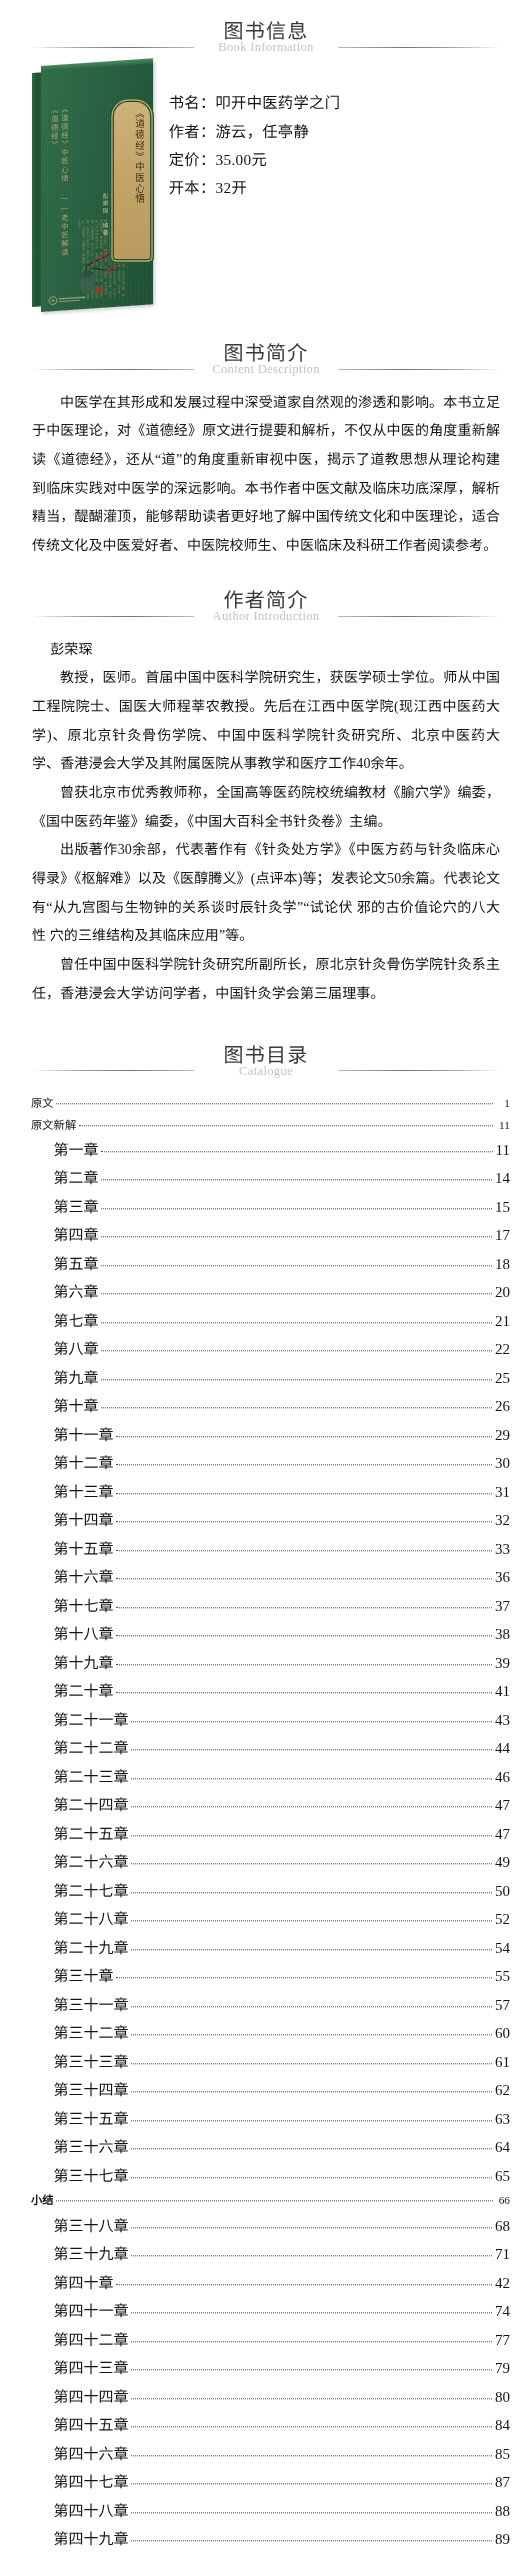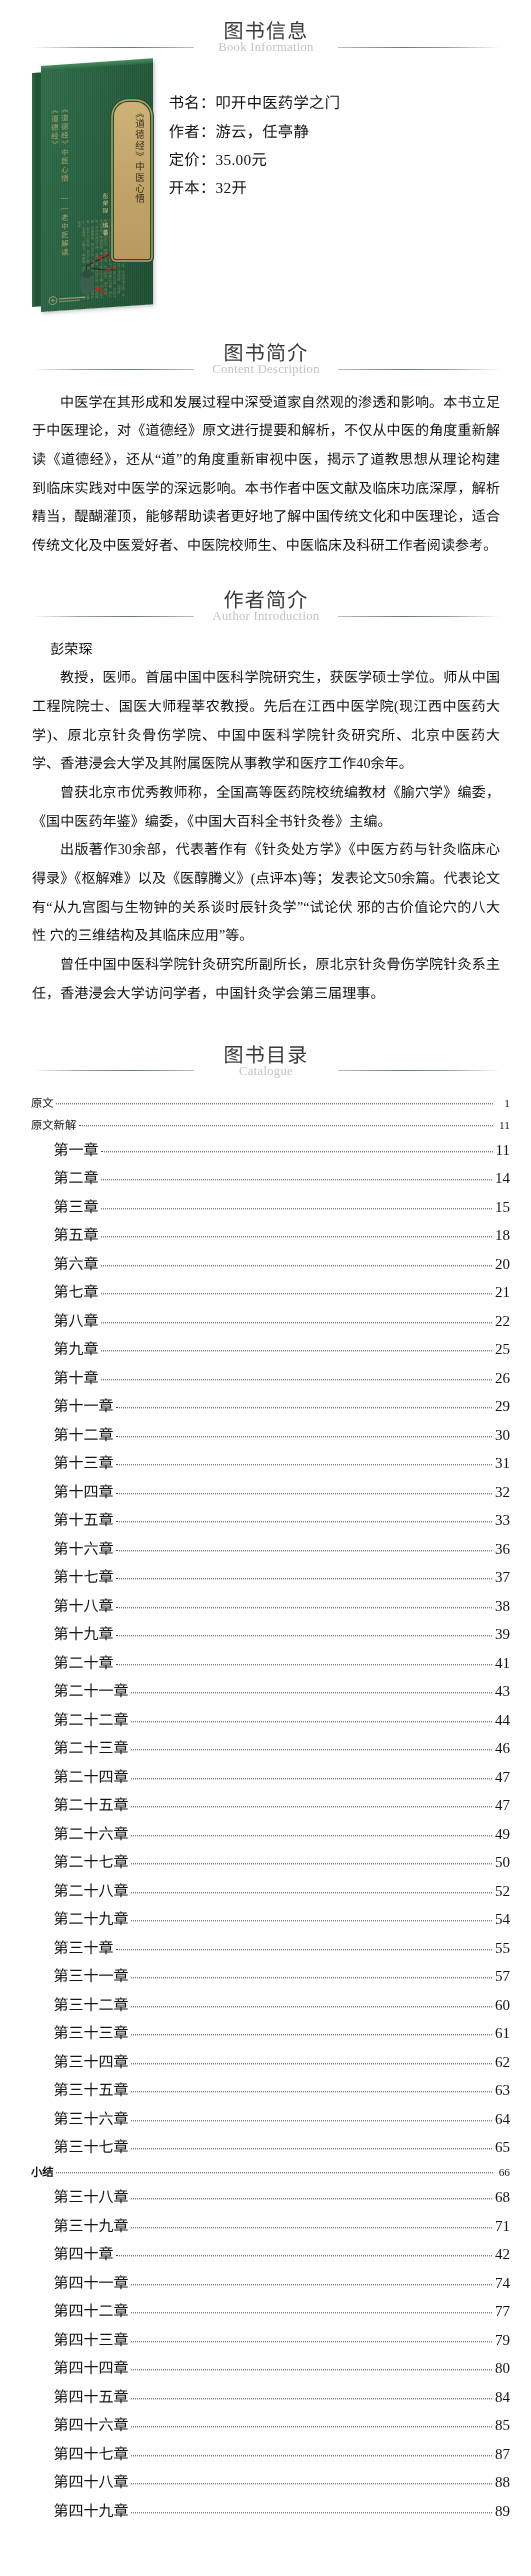--- a/index.html
+++ b/index.html
@@ -372,20 +372,25 @@
         <span class="t">第二章</span>
         <span class="dots"></span>
         <span class="pg">14</span>
       </div>
       <div class="toc-item lvl1">
         <span class="t">第三章</span>
         <span class="dots"></span>
         <span class="pg">15</span>
       </div>
       <div class="toc-item lvl1">
+        <span class="t">第四章</span>
+        <span class="dots"></span>
+        <span class="pg">17</span>
+      </div>
+      <div class="toc-item lvl1">
         <span class="t">第五章</span>
         <span class="dots"></span>
         <span class="pg">18</span>
       </div>
       <div class="toc-item lvl1">
         <span class="t">第六章</span>
         <span class="dots"></span>
         <span class="pg">20</span>
       </div>
       <div class="toc-item lvl1">

